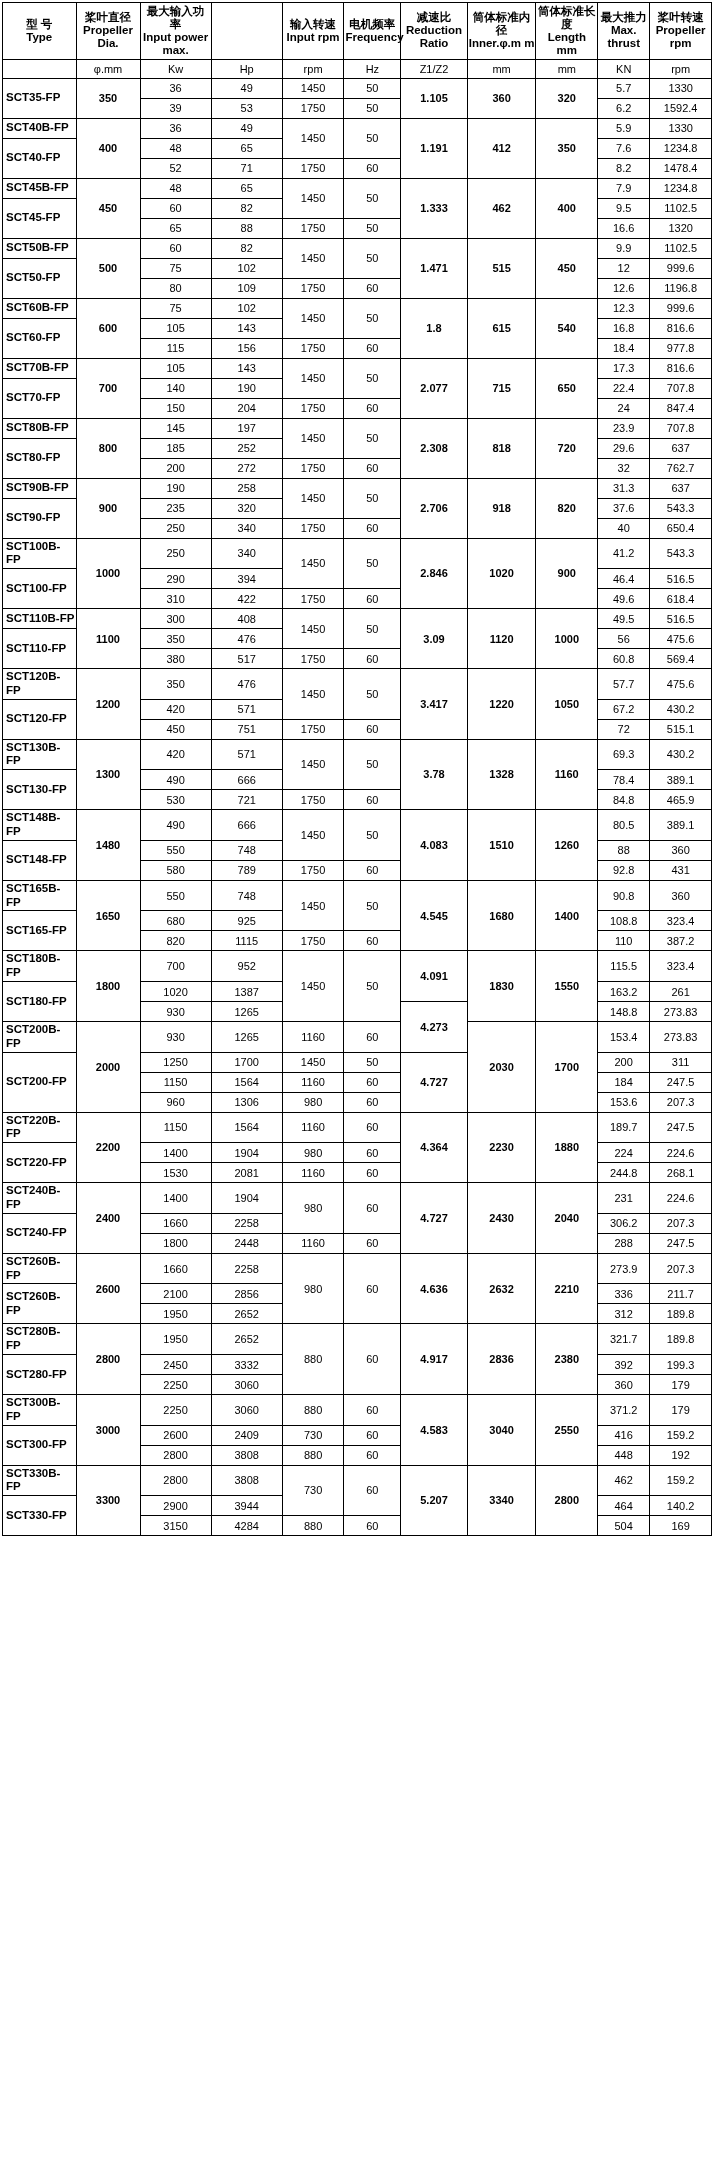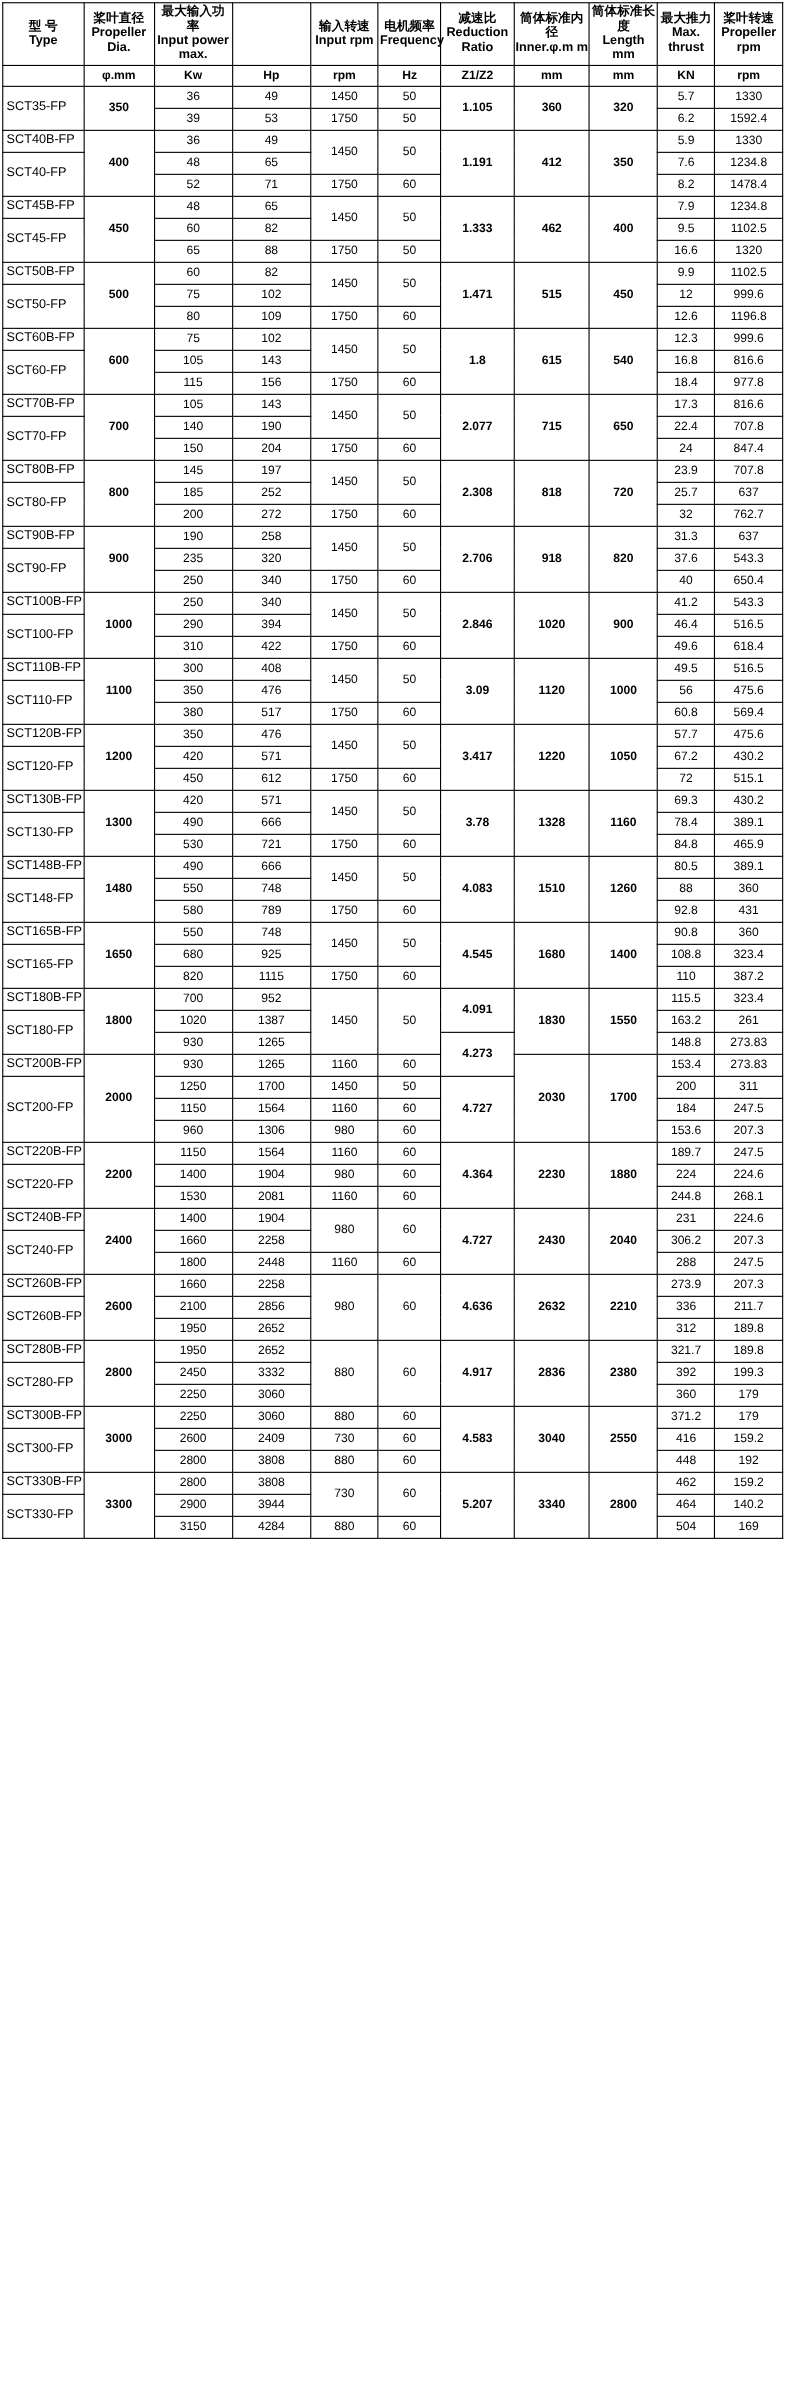--- a/index.html
+++ b/index.html
@@ -1,22 +1,22 @@
 <!DOCTYPE html>
 <html><head>
 <meta charset="utf-8">
 <style>
   html,body{margin:0;padding:0;background:#fff;}
   body{font-family:"Liberation Sans", sans-serif;}
   #sheet{width:714px;}
   table{border-collapse:collapse;width:710px;margin:2px;table-layout:fixed;}
   th,td{border:1px solid #000;text-align:center;vertical-align:middle;font-size:11px;padding:1px 1px;}
   thead th{font-weight:bold;font-size:11.5px;line-height:1.12;padding:2px 1px;}
-  .unit-row td{font-weight:bold;font-size:11px;height:16px;}
-  .modelcell{font-weight:normal;font-size:11.5px;line-height:1.2;text-align:left;padding-left:3px;}
+  .unit-row td{font-weight:normal;font-size:11px;height:16px;}
+  .modelcell{font-weight:bold;font-size:11.5px;line-height:1.2;text-align:left;padding-left:3px;}
   .bold{font-weight:bold;}
   col.c0{width:62px;}
   col.c1{width:54px;}
   col.c2{width:60px;}
   col.c3{width:60px;}
   col.c4{width:52px;}
   col.c5{width:48px;}
   col.c6{width:56px;}
   col.c7{width:58px;}
   col.c8{width:52px;}
@@ -274,21 +274,21 @@
           <td rowspan="3" class="bold">2.308</td>
           <td rowspan="3" class="bold">818</td>
           <td rowspan="3" class="bold">720</td>
           <td>23.9</td>
           <td>707.8</td>
         </tr>
         <tr class="r">
           <td rowspan="2" class="modelcell">SCT80-FP</td>
           <td>185</td>
           <td>252</td>
-          <td>25.7</td>
+          <td>29.6</td>
           <td>637</td>
         </tr>
         <tr class="r">
           <td>200</td>
           <td>272</td>
           <td>1750</td>
           <td>60</td>
           <td>32</td>
           <td>762.7</td>
         </tr>
@@ -391,21 +391,21 @@
         </tr>
         <tr class="r">
           <td rowspan="2" class="modelcell">SCT120-FP</td>
           <td>420</td>
           <td>571</td>
           <td>67.2</td>
           <td>430.2</td>
         </tr>
         <tr class="r">
           <td>450</td>
-          <td>612</td>
+          <td>751</td>
           <td>1750</td>
           <td>60</td>
           <td>72</td>
           <td>515.1</td>
         </tr>
         <tr class="r">
           <td class="modelcell">SCT130B-FP</td>
           <td rowspan="3" class="bold">1300</td>
           <td>420</td>
           <td>571</td>

